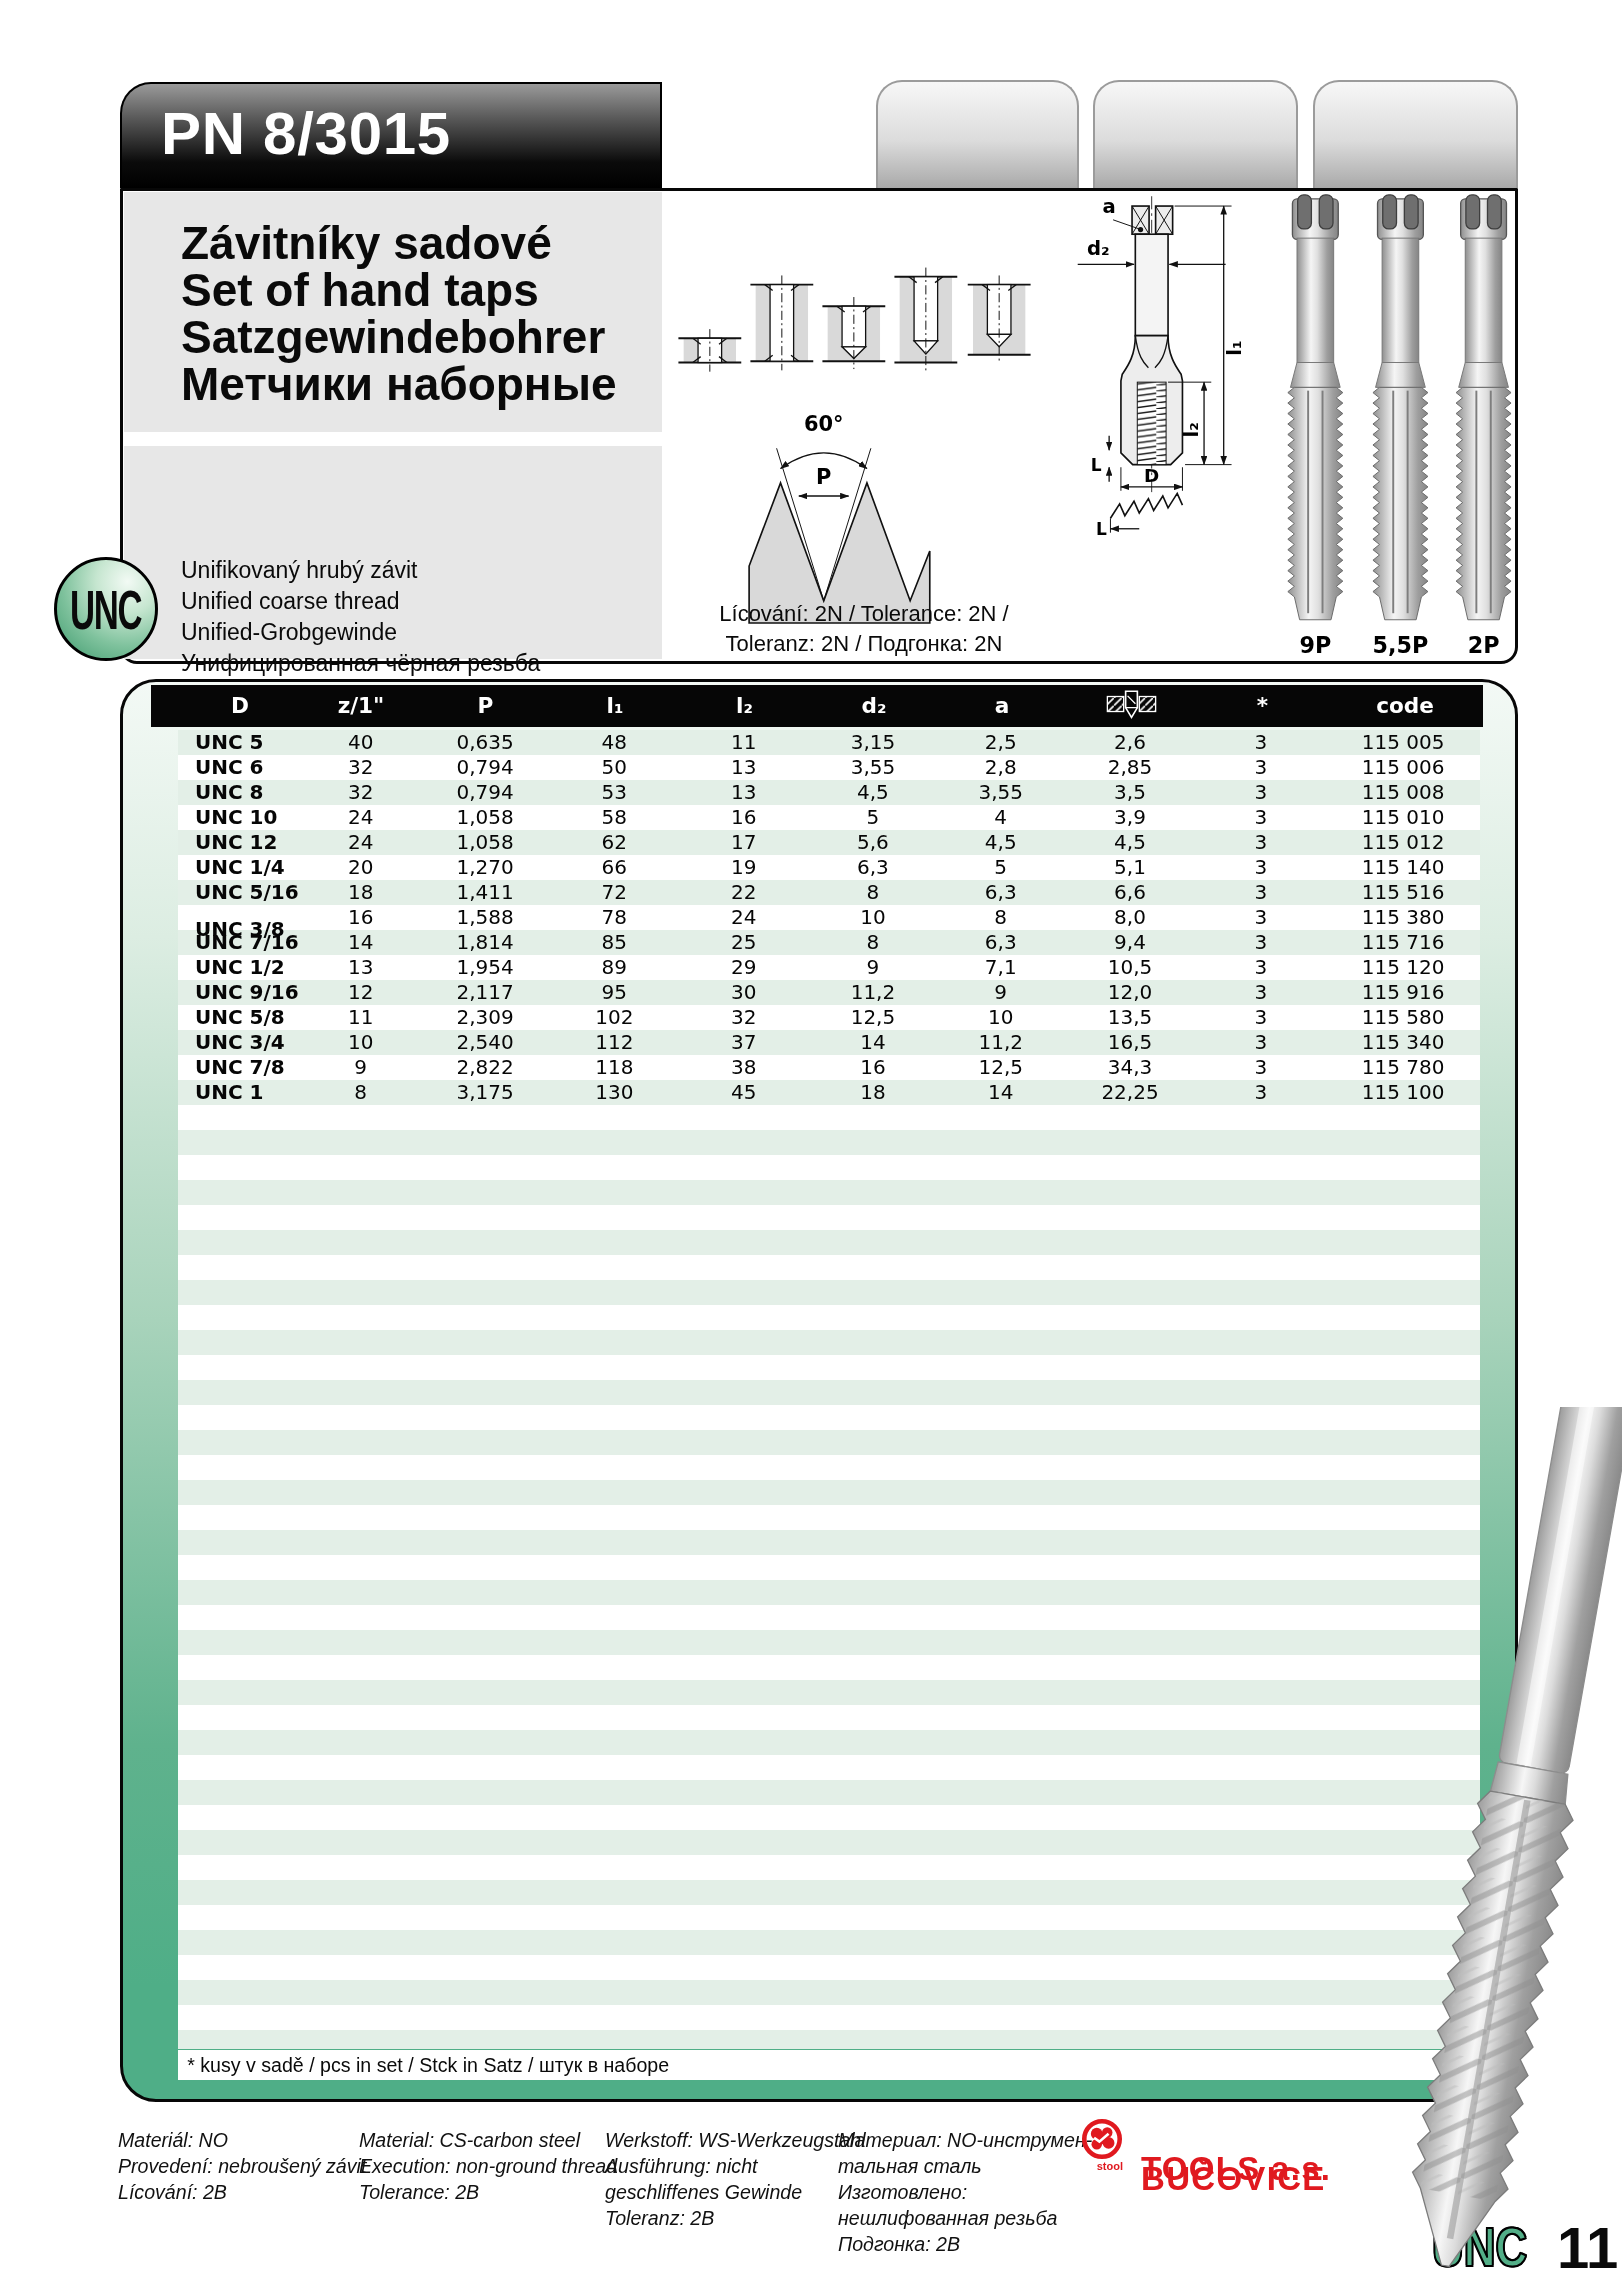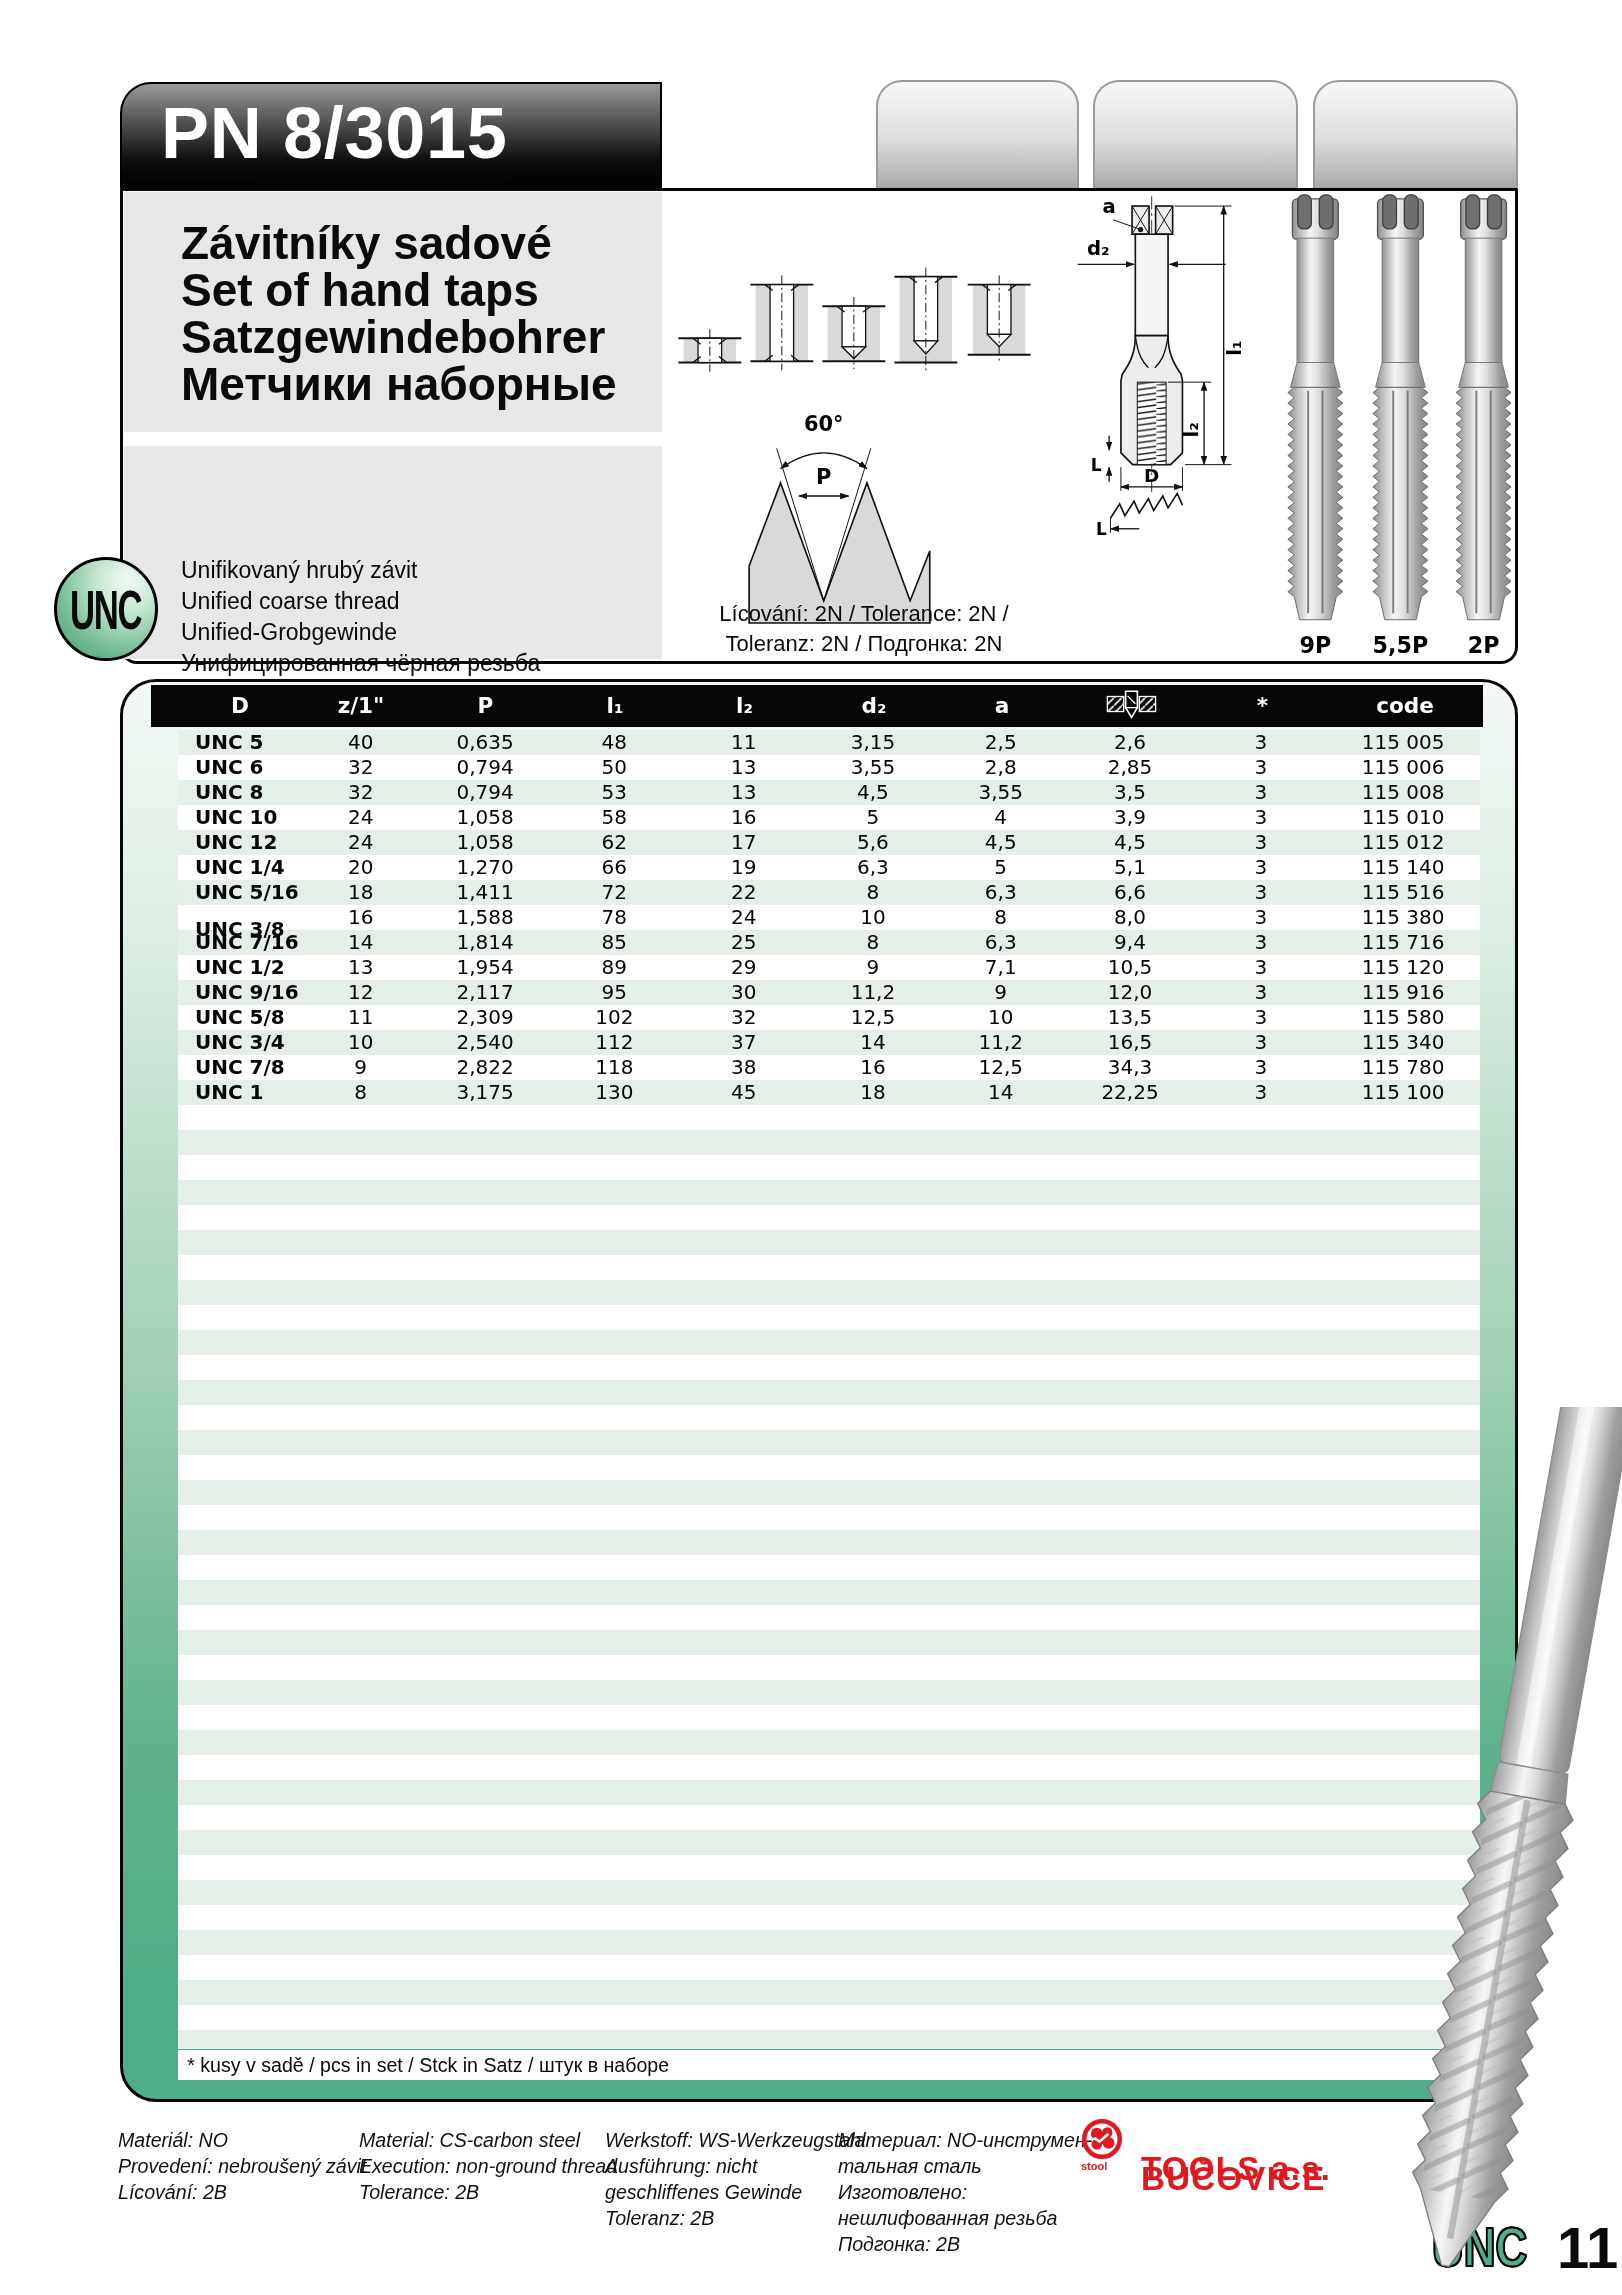--- a/index.html
+++ b/index.html
@@ -4,21 +4,21 @@
 <style>
   html,body{margin:0;padding:0;background:#fff;}
   #page{position:relative;width:1623px;height:2295px;background:#ffffff;
         font-family:"Liberation Sans",sans-serif;overflow:hidden;color:#0a0a0a;}
   .abs{position:absolute;}
 
   
   .pn-bar{left:120px;top:82px;width:542px;height:106px;box-sizing:border-box;
     background:linear-gradient(180deg,#9a9a9a 0%,#555 35%,#0b0b0b 75%,#000 100%);
     border:2.6px solid #000;border-bottom:none;border-radius:31px 0 0 0;
-    color:#fff;font-size:72px;font-weight:bold;line-height:99px;padding-left:39px;letter-spacing:0.7px;}
+    color:#fff;font-size:60px;font-weight:bold;line-height:99px;padding-left:39px;letter-spacing:0.7px;}
   .tab{top:80px;height:108px;border-radius:26px 26px 0 0;box-sizing:border-box;}
   .tab-green{left:664px;width:195px;text-align:center;
     background:linear-gradient(180deg,#dcf2e6 0%,#8ed0ae 55%,#4fae87 100%);
     border:2.6px solid #101010;border-bottom:none;}
   .tab-green .l1{margin-top:21px;font-size:27.5px;font-weight:bold;color:#0b0b0b;}
   .tab-green .l2{margin-top:5.2px;font-size:23.6px;font-weight:bold;color:#1d4f9e;}
   .tab-gray{background:linear-gradient(180deg,#f7f7f7 0%,#dcdcdc 55%,#a9a9a9 100%);
     border:2px solid #9b9b9b;border-bottom:none;}
   #gtab1{left:876px;width:203px}#gtab2{left:1093px;width:205px}#gtab3{left:1313px;width:205px}
 
@@ -53,21 +53,21 @@
   .td-first{font-weight:bold;text-align:left;padding-left:17px;box-sizing:border-box;}
   .footnote{position:absolute;left:55px;top:1368px;width:1302px;height:30px;background:#fff;
     font-size:19.6px;line-height:30px;padding-left:9.2px;box-sizing:border-box;}
 
   
   .fcol{position:absolute;top:2127px;font-style:italic;font-size:19.6px;line-height:26px;color:#111;}
   #fc1{left:118px}#fc2{left:359px}#fc3{left:605px}#fc4{left:838px;width:262px}
   .logo{left:1081px;top:2118px;width:406px;height:79px;}
   .logo-line{position:absolute;left:60px;color:#e0191f;font-weight:900;font-size:33px;line-height:33px;letter-spacing:1.3px;}
   #logo-l2{top:34px;}
-  .emblem-caption{position:absolute;left:0;top:42px;width:42px;text-align:left;
+  .emblem-caption{position:absolute;left:0;top:42px;width:42px;text-align:right;
     color:#e0191f;font-weight:bold;font-size:11px;}
   .pgnum-unc{left:1432px;top:2215px;font-size:55px;font-weight:900;color:#52ae87;
     transform:scaleX(0.8);transform-origin:left;
     -webkit-text-stroke:2px #000;text-shadow:1.3px 1.3px 0 #000,-1.3px -1.3px 0 #000,1.3px -1.3px 0 #000,-1.3px 1.3px 0 #000;}
   .pgnum-11{left:1557px;top:2214px;font-size:58px;font-weight:900;color:#0a0a0a;}
 
   #bigtap{left:1374px;top:1407px;z-index:6;}
   .table-box{z-index:1;}
   svg text{font-family:"DejaVu Sans","Liberation Sans",sans-serif;}
 </style>

